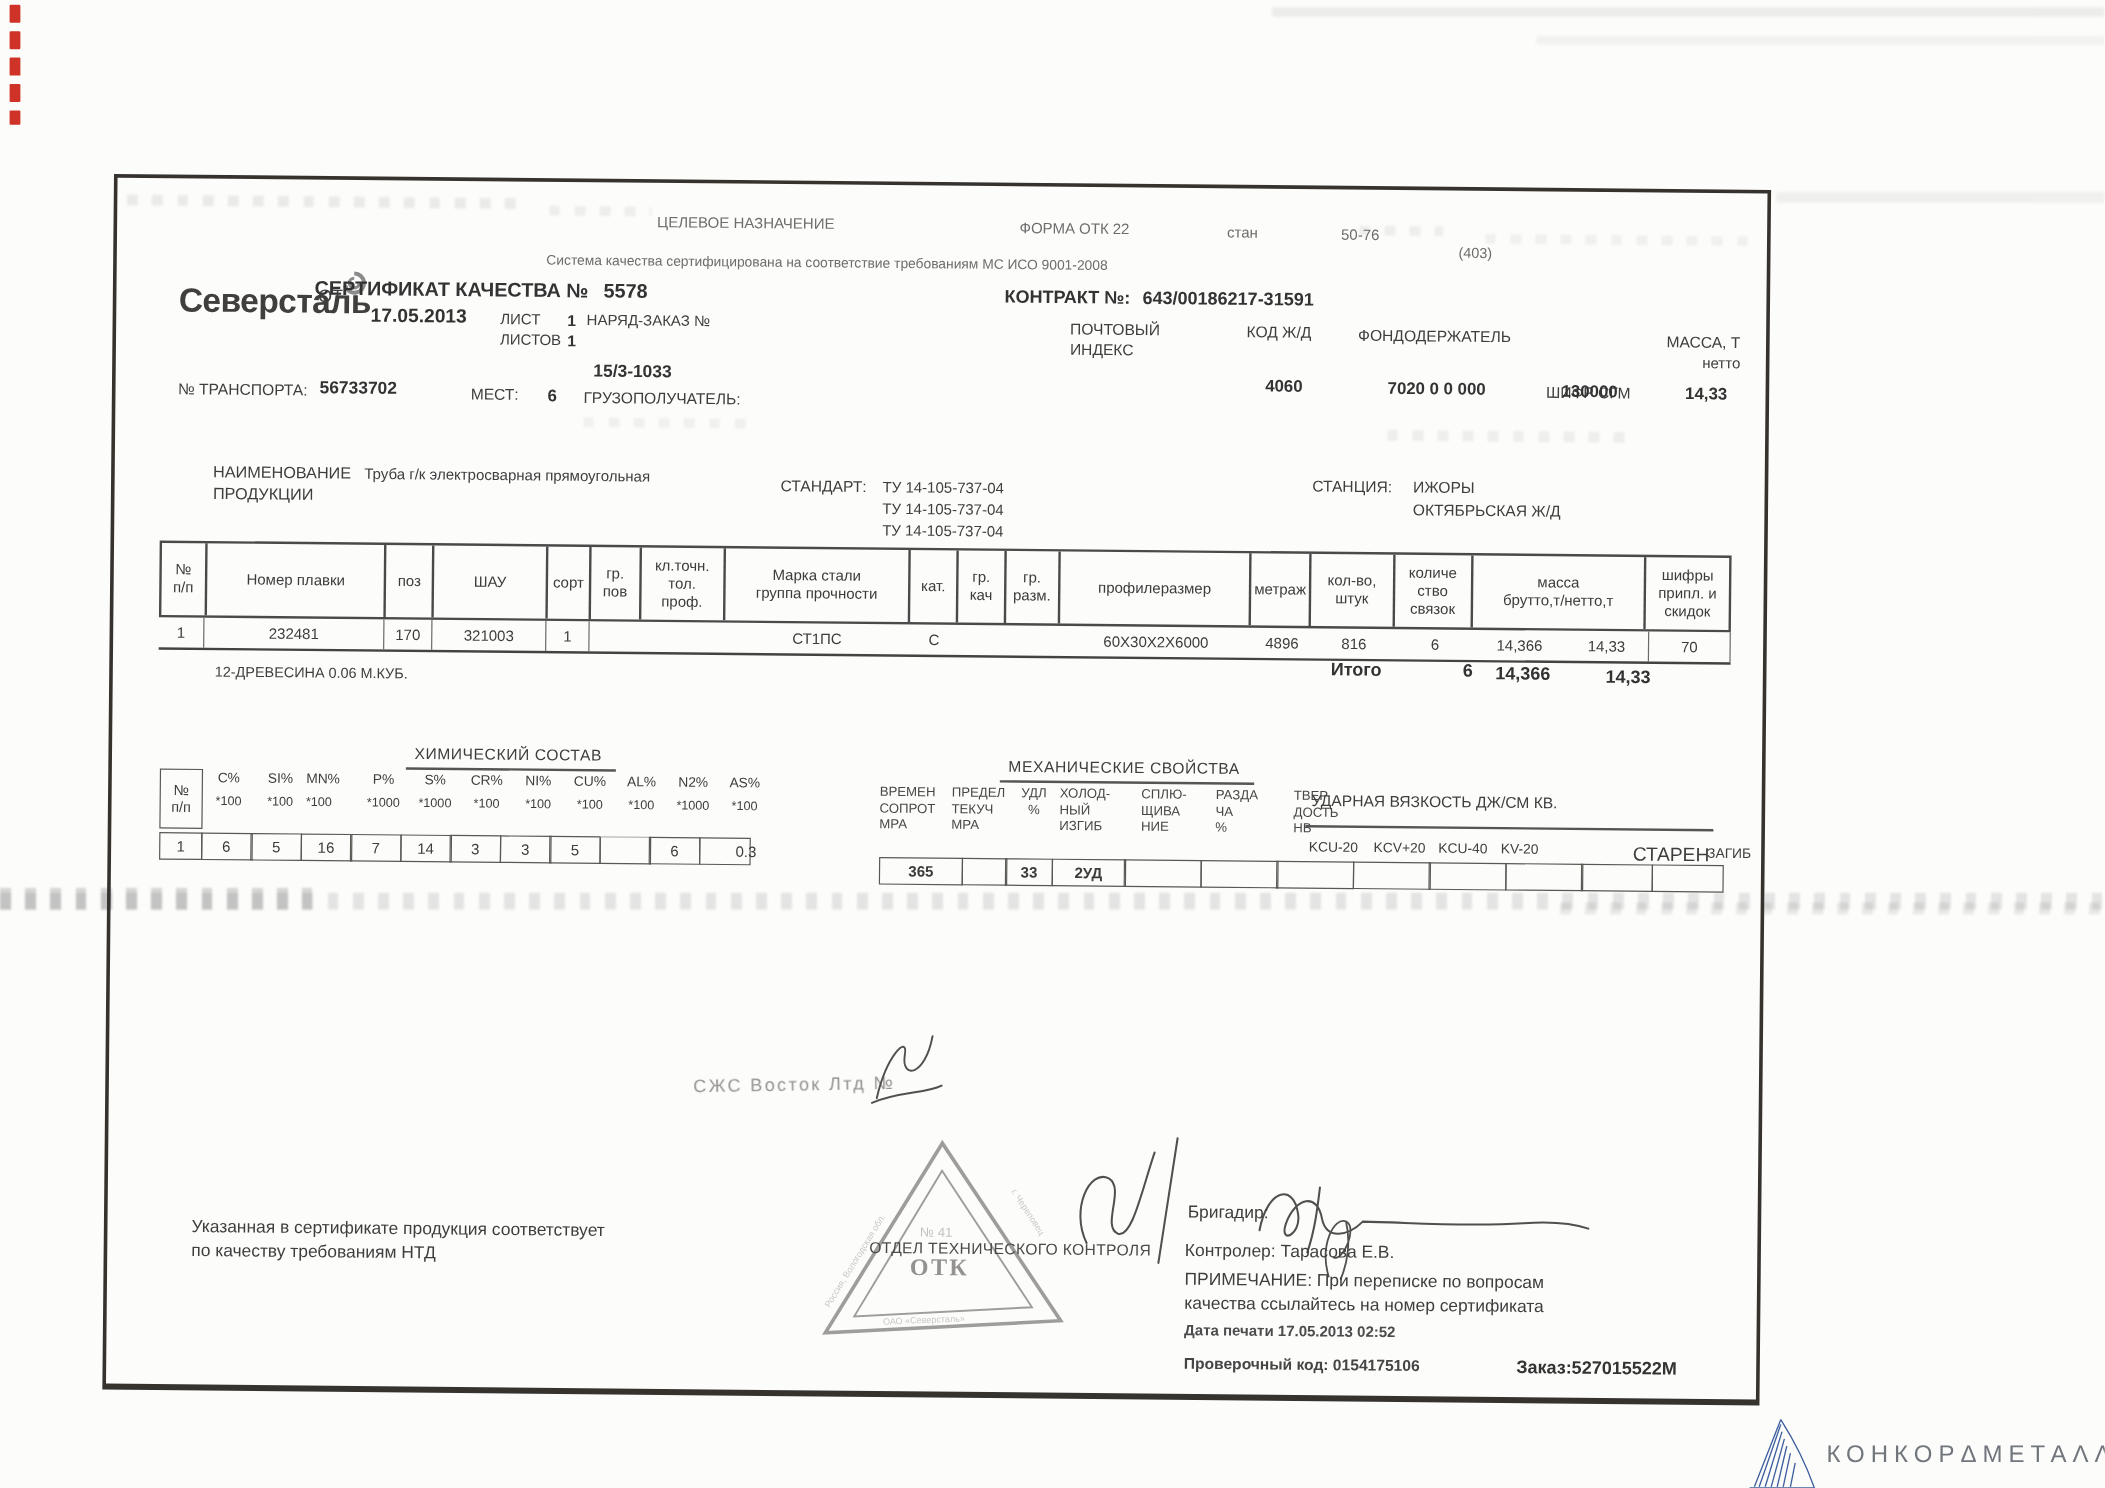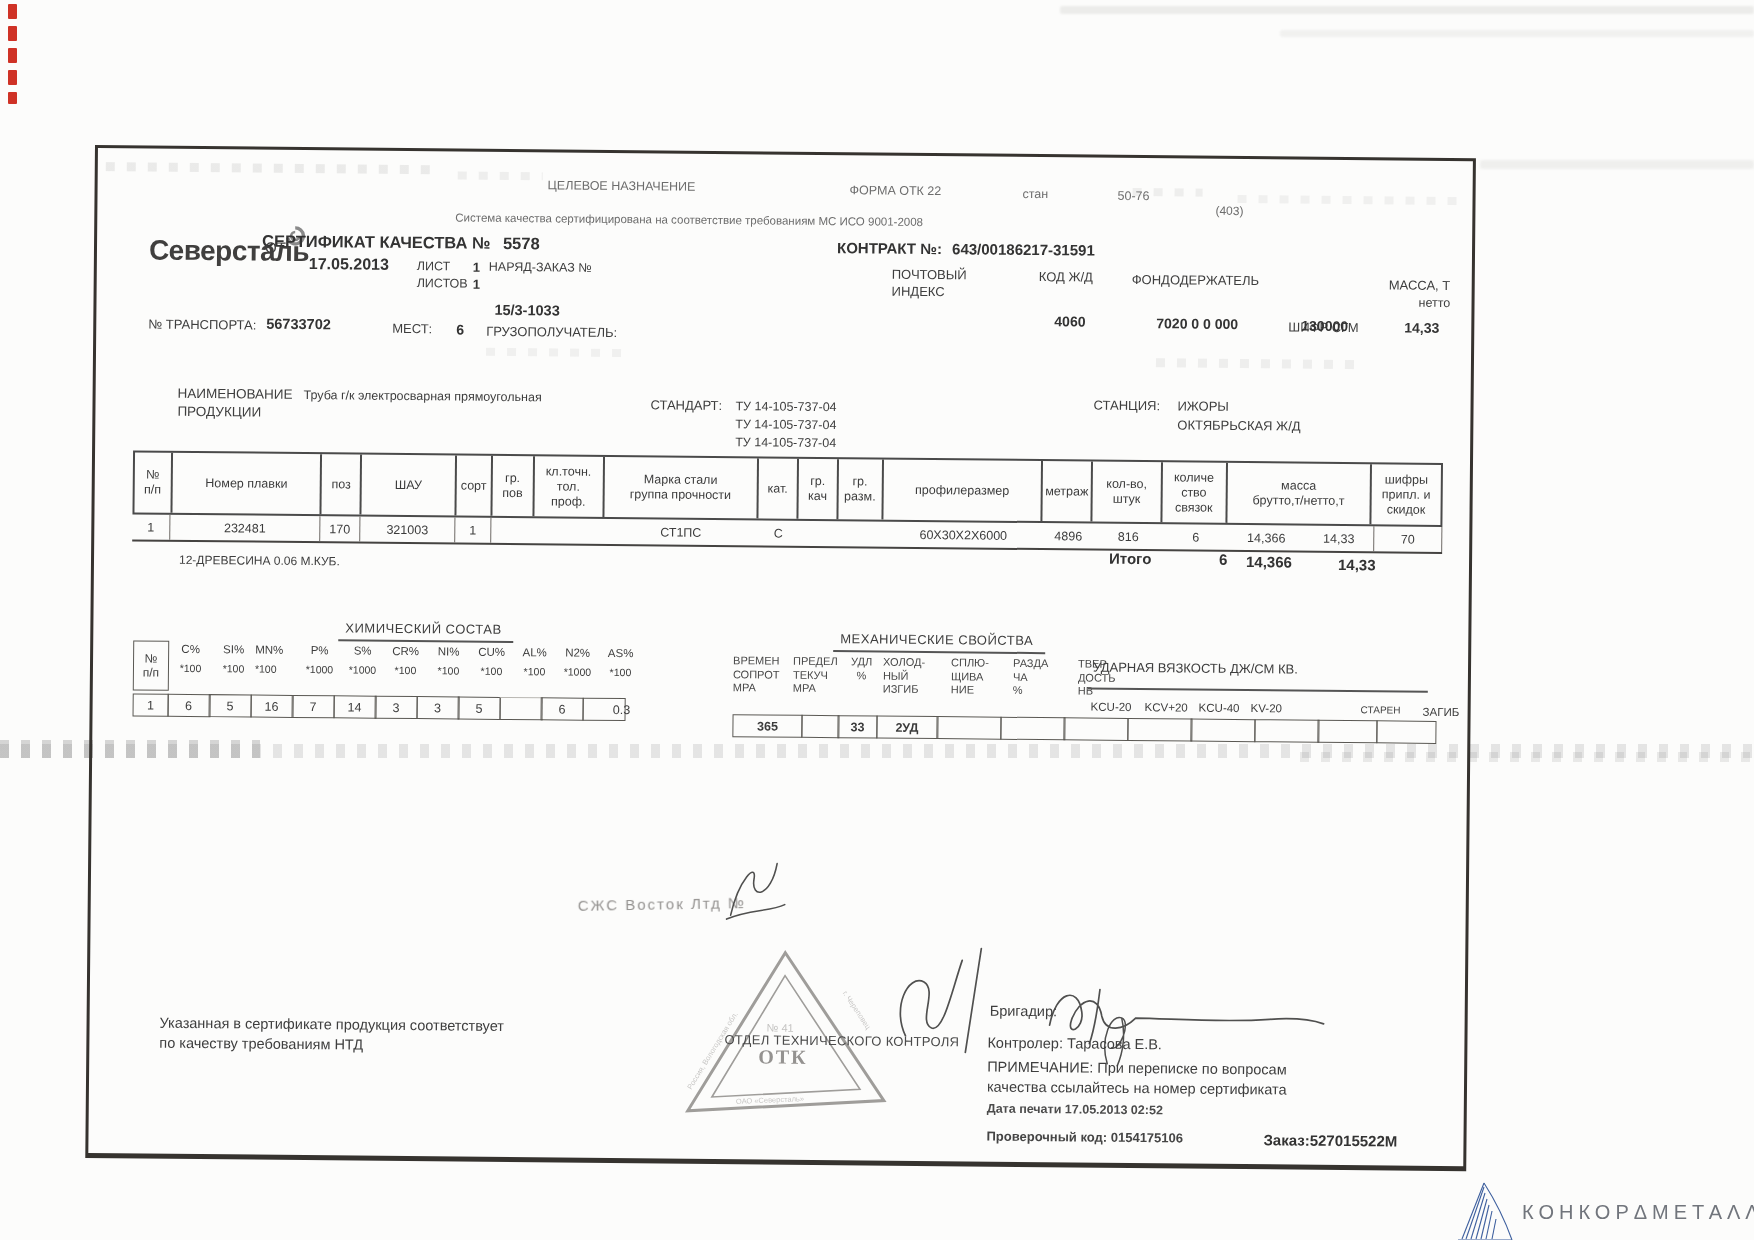--- a/index.html
+++ b/index.html
@@ -284,21 +284,21 @@
     <div class="hdr3" style="left:985px;top:500px;">ТВЕР
 ДОСТЬ
 НВ</div>
 
     <div class="abs" style="left:1000px;top:502px;font-size:13px;">УДАРНАЯ ВЯЗКОСТЬ ДЖ/СМ КВ.</div>
     <div class="hline" style="left:995px;top:530px;width:340px;height:1.5px;"></div>
     <div class="abs" style="left:998px;top:543px;font-size:11.5px;">KCU-20</div>
     <div class="abs" style="left:1052px;top:543px;font-size:11.5px;">KCV+20</div>
     <div class="abs" style="left:1106px;top:543px;font-size:11.5px;">KCU-40</div>
     <div class="abs" style="left:1158px;top:543px;font-size:11.5px;">KV-20</div>
-    <div class="abs" style="left:1268px;top:544px;font-size:10px;">СТАРЕН</div>
+    <div class="abs" style="left:1268px;top:544px;font-size:16px;">СТАРЕН</div>
     <div class="abs" style="left:1330px;top:545px;font-size:11.5px;">ЗАГИБ</div>
 
     <div class="cellrow" style="left:640px;top:560px;">
       <div class="cell b" style="width:70px;margin-left:0;">365</div>
       <div class="cell" style="width:38px;"></div>
       <div class="cell b" style="width:40px;">33</div>
       <div class="cell b" style="width:62px;">2УД</div>
       <div class="cell" style="width:65px;"></div>
       <div class="cell" style="width:65px;"></div>
       <div class="cell" style="width:65px;"></div>

